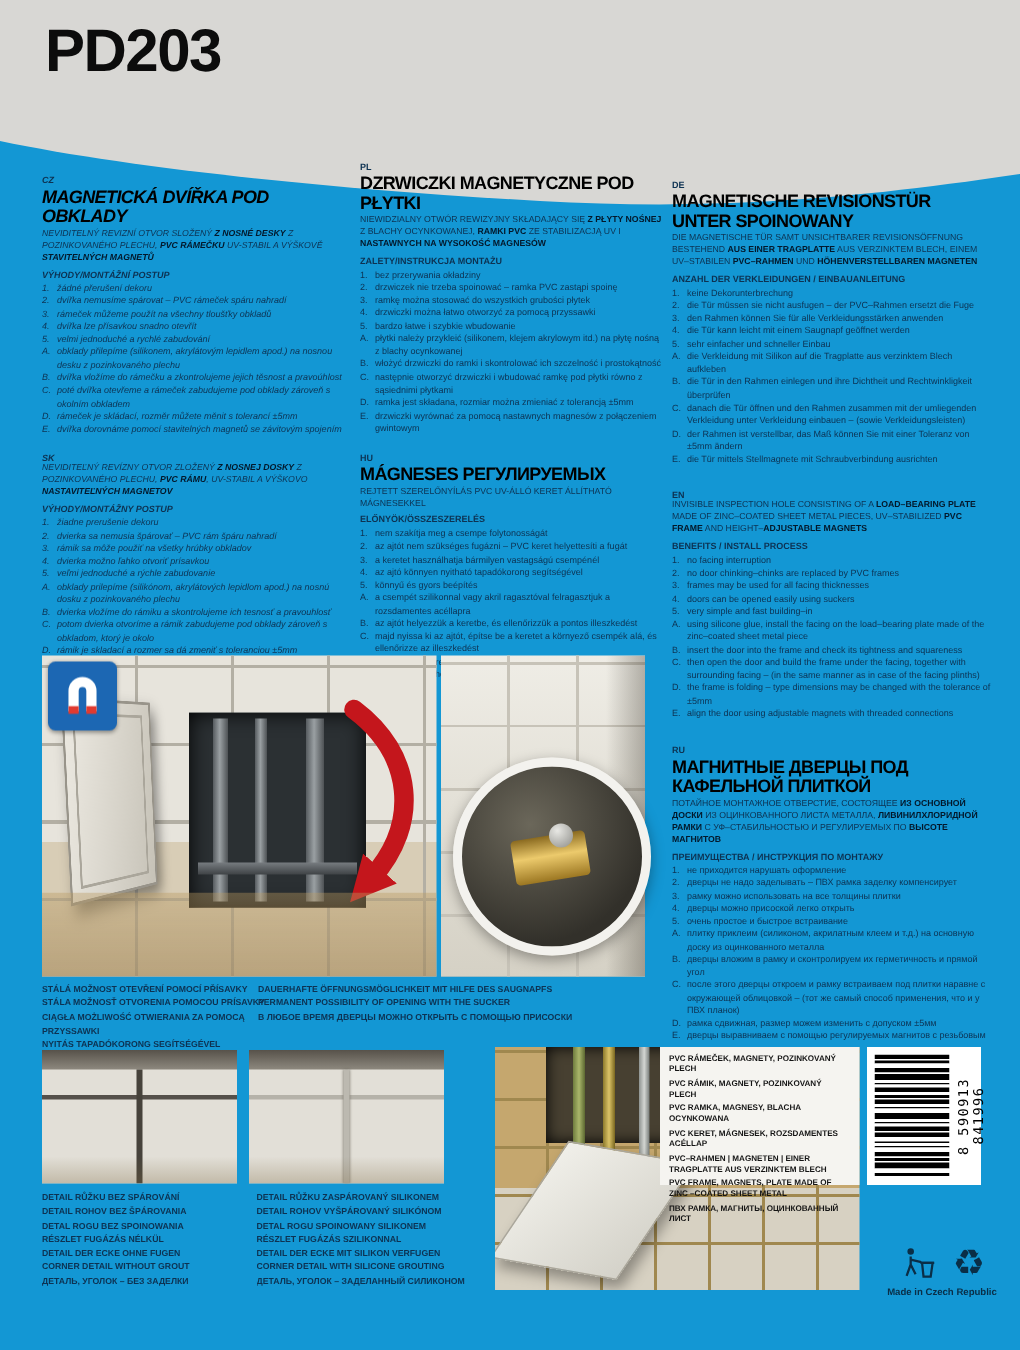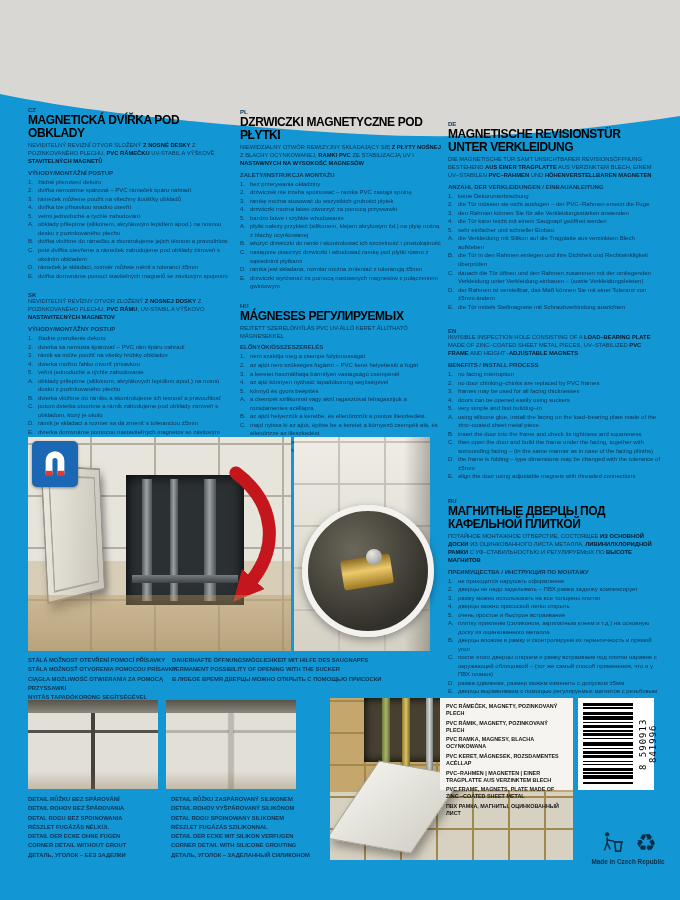--- a/index.html
+++ b/index.html
@@ -5,21 +5,21 @@
   html,body{margin:0;padding:0;background:#8a8a8a;}
   .sheet{position:relative;width:680px;height:900px;background:#1397d4;overflow:hidden;
          font-family:"Liberation Sans",sans-serif;}
   .top-svg{position:absolute;left:0;top:0;}
   .pd-code{position:absolute;left:30px;top:12px;font-size:40px;font-weight:bold;color:#0c0c0c;letter-spacing:-1px;}
   .pd-size{position:absolute;left:31px;top:60px;font-size:21px;font-weight:bold;color:#0c0c0c;}
   .logo{position:absolute;left:436px;top:14px;width:226px;height:86px;}
 
   
   .lang-col{position:absolute;}
-  #c1{left:28px;top:107px;width:208px;}
+  #c1{left:28px;top:118px;width:208px;font-style:italic;}
   #c2{left:240px;top:109px;width:202px;}
   #c3{left:448px;top:121px;width:214px;}
   .lang{margin-bottom:12px;}
   #c3 .lang{margin-bottom:17px;}
   .lang-code{font-size:6px;font-weight:bold;color:#0d3252;}
   .lang-title{font-size:12px;font-weight:bold;color:#000;line-height:1.08;letter-spacing:-0.4px;margin:1px 0 2px;}
   .lang-sub{font-size:5.8px;color:#0d3252;line-height:1.38;margin-bottom:4px;}
   .lang-sub .sb{font-weight:bold;color:#03182b;}
   .lang-label{font-size:6px;font-weight:bold;color:#0d3252;margin:3px 0 2px;}
   .item{display:flex;font-size:6px;color:#0d3252;line-height:1.42;}
@@ -111,20 +111,21 @@
 </style>
 </head>
 <body>
 
 <div class="sheet">
 
   <svg class="top-svg" width="680" height="150" viewBox="0 0 680 150">
     <path d="M0,0 H680 V116 C560,134 470,140 360,134 C220,126 86,112 0,94 Z" fill="#d8d7d4"></path>
   </svg>
 
+  <div class="pd-code">PD203</div>
 
 
   <div id="c1" class="lang-col">
       <div class="lang">
         <div class="lang-code">CZ</div>
         <div class="lang-title">MAGNETICKÁ DVÍŘKA POD OBKLADY</div>
         <div class="lang-sub"><span class="">NEVIDITELNÝ REVIZNÍ OTVOR SLOŽENÝ </span><span class="sb">Z NOSNÉ DESKY</span><span class=""> Z POZINKOVANÉHO PLECHU, </span><span class="sb">PVC RÁMEČKU</span><span class=""> UV-STABIL A VÝŠKOVĚ </span><span class="sb">STAVITELNÝCH MAGNETŮ</span></div>
         <div class="lang-label">VÝHODY/MONTÁŽNÍ POSTUP</div>
         <div class="item">
           <span class="m">1.</span>
@@ -303,21 +304,21 @@
         </div>
         <div class="item">
           <span class="m">E.</span>
           <span class="t">az ajtó szintbe helyezhető az állítható mágnesek segítségével</span>
         </div>
       </div>
     </div>
   <div id="c3" class="lang-col">
       <div class="lang">
         <div class="lang-code">DE</div>
-        <div class="lang-title">MAGNETISCHE REVISIONSTÜR UNTER VERKLEIDUNG</div>
+        <div class="lang-title">MAGNETISCHE REVISIONSTÜR UNTER SPOINOWANY</div>
         <div class="lang-sub"><span class="">DIE MAGNETISCHE TÜR SAMT UNSICHTBARER REVISIONSÖFFNUNG BESTEHEND </span><span class="sb">AUS EINER TRAGPLATTE</span><span class=""> AUS VERZINKTEM BLECH, EINEM UV–STABILEN </span><span class="sb">PVC–RAHMEN</span><span class=""> UND </span><span class="sb">HÖHENVERSTELLBAREN MAGNETEN</span></div>
         <div class="lang-label">ANZAHL DER VERKLEIDUNGEN / EINBAUANLEITUNG</div>
         <div class="item">
           <span class="m">1.</span>
           <span class="t">keine Dekorunterbrechung</span>
         </div>
         <div class="item">
           <span class="m">2.</span>
           <span class="t">die Tür müssen sie nicht ausfugen – der PVC–Rahmen ersetzt die Fuge</span>
         </div>

